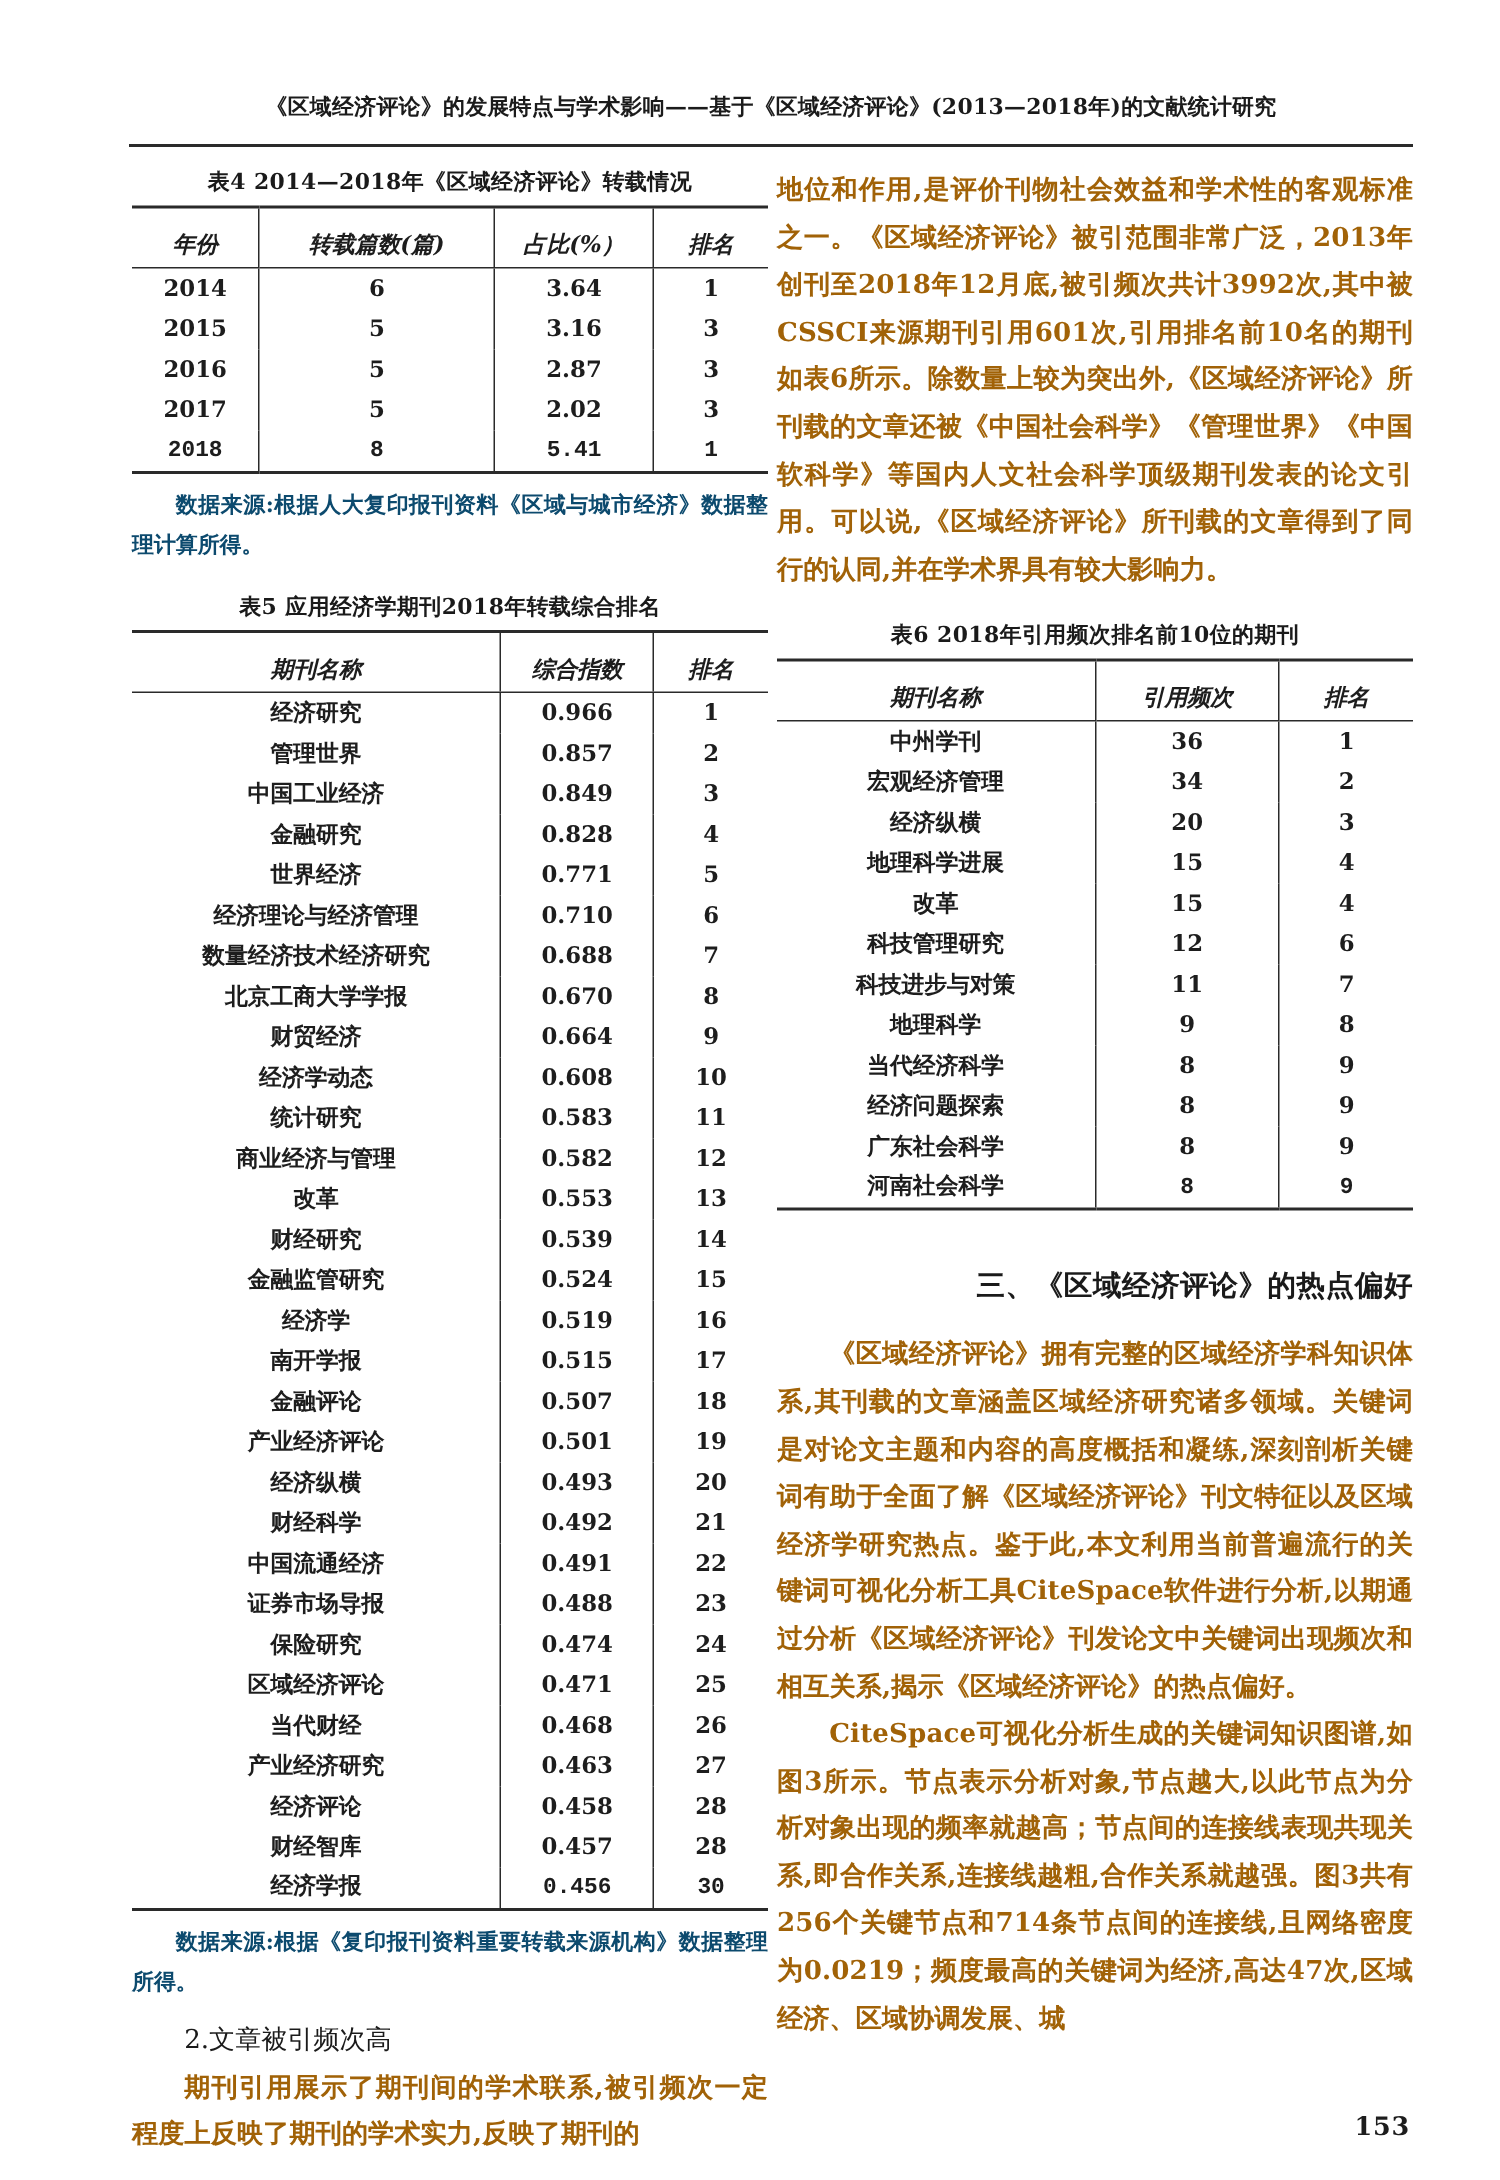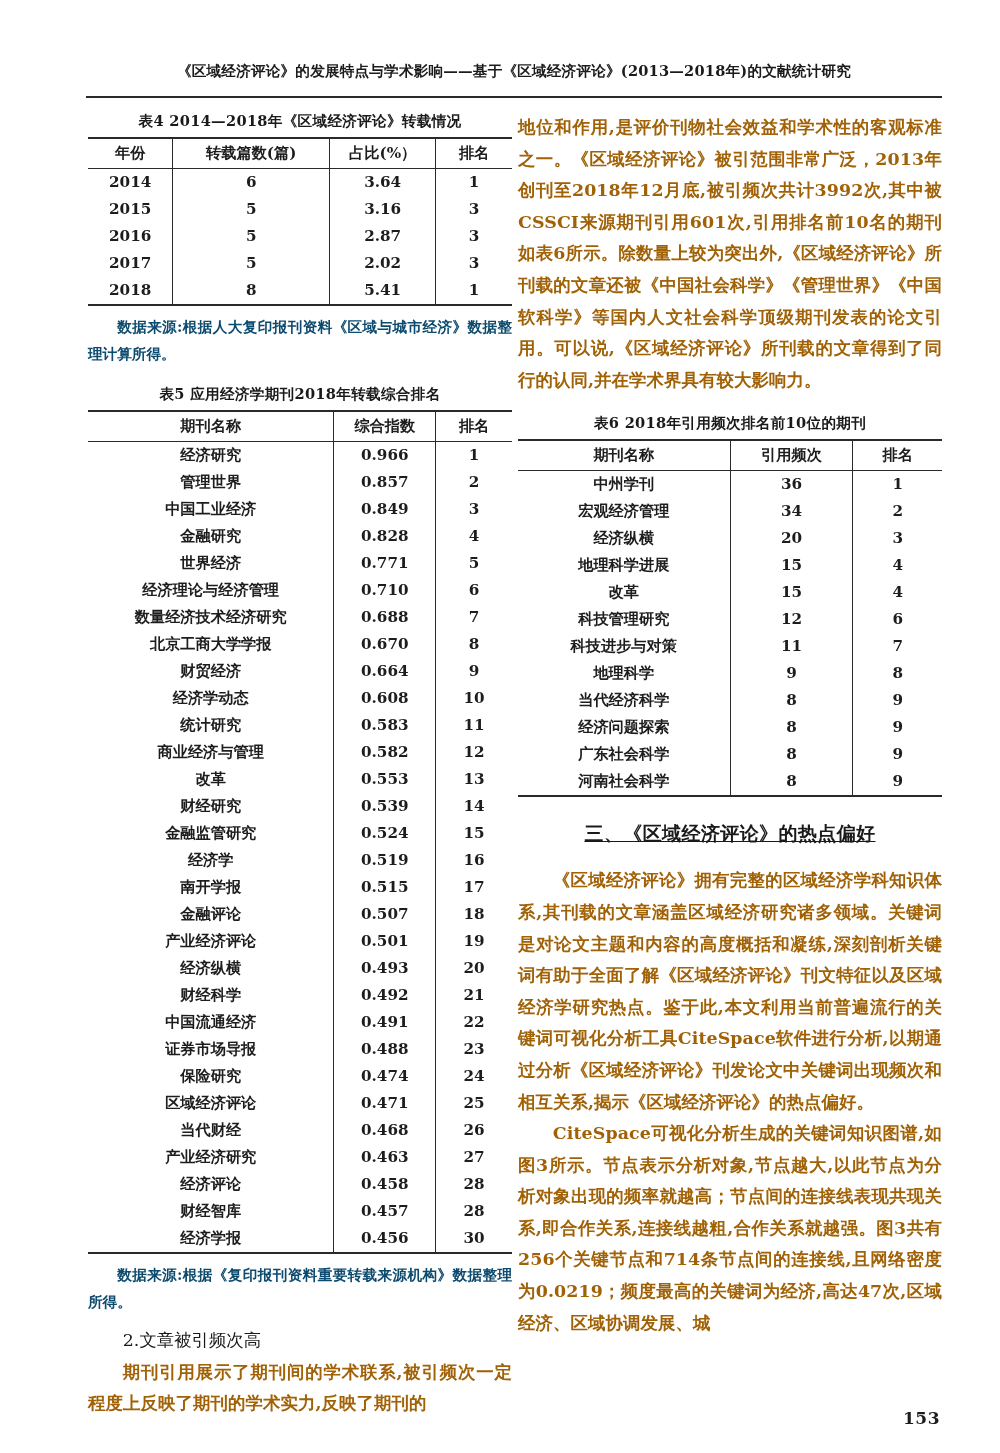--- a/index.html
+++ b/index.html
@@ -80,25 +80,24 @@
     font-size: 17.4px;
     line-height: 31.6px;
     font-weight: 400;
     text-indent: 2em;
     margin: 10px 0 0 0;
   }
 
   .sectionhead {
     font-size: 19px;
     font-weight: 700;
-    text-align: center;
-    margin: 24px 0 18px 0;
+    text-align: right;
+    margin: 37px 0 18px 0;
     letter-spacing: 0.4px;
     font-family: "DejaVu Sans", "Liberation Sans", sans-serif;
-    text-decoration: underline;
   }
 
   
   .tbl-caption {
     font-size: 14.6px;
     font-weight: 700;
     text-align: center;
     margin: 0 0 6px 0;
     letter-spacing: 0.3px;
   }
@@ -114,25 +113,27 @@
     text-align: center;
     padding: 3.0px 2px;
     line-height: 21px;
     border: 0;
     color: #1d1d1d;
     font-weight: 700;
   }
   table.doc thead th {
     border-top: 2.2px solid #2a2a2a;
     border-bottom: 1.1px solid #2a2a2a;
-    padding-top: 4px;
+    padding-top: 14px;
     padding-bottom: 4px;
+    font-style: italic;
   }
   table.doc tbody tr:last-child td {
     border-bottom: 2.2px solid #2a2a2a;
+    font-family: Liberation Mono, monospace;
   }
   
   table.doc th.vr, table.doc td.vr {
     border-left: 1.1px solid #2a2a2a;
   }
 
   
   .t4 col.c1 { width: 20%; }
   .t4 col.c2 { width: 37%; }
   .t4 col.c3 { width: 25%; }

